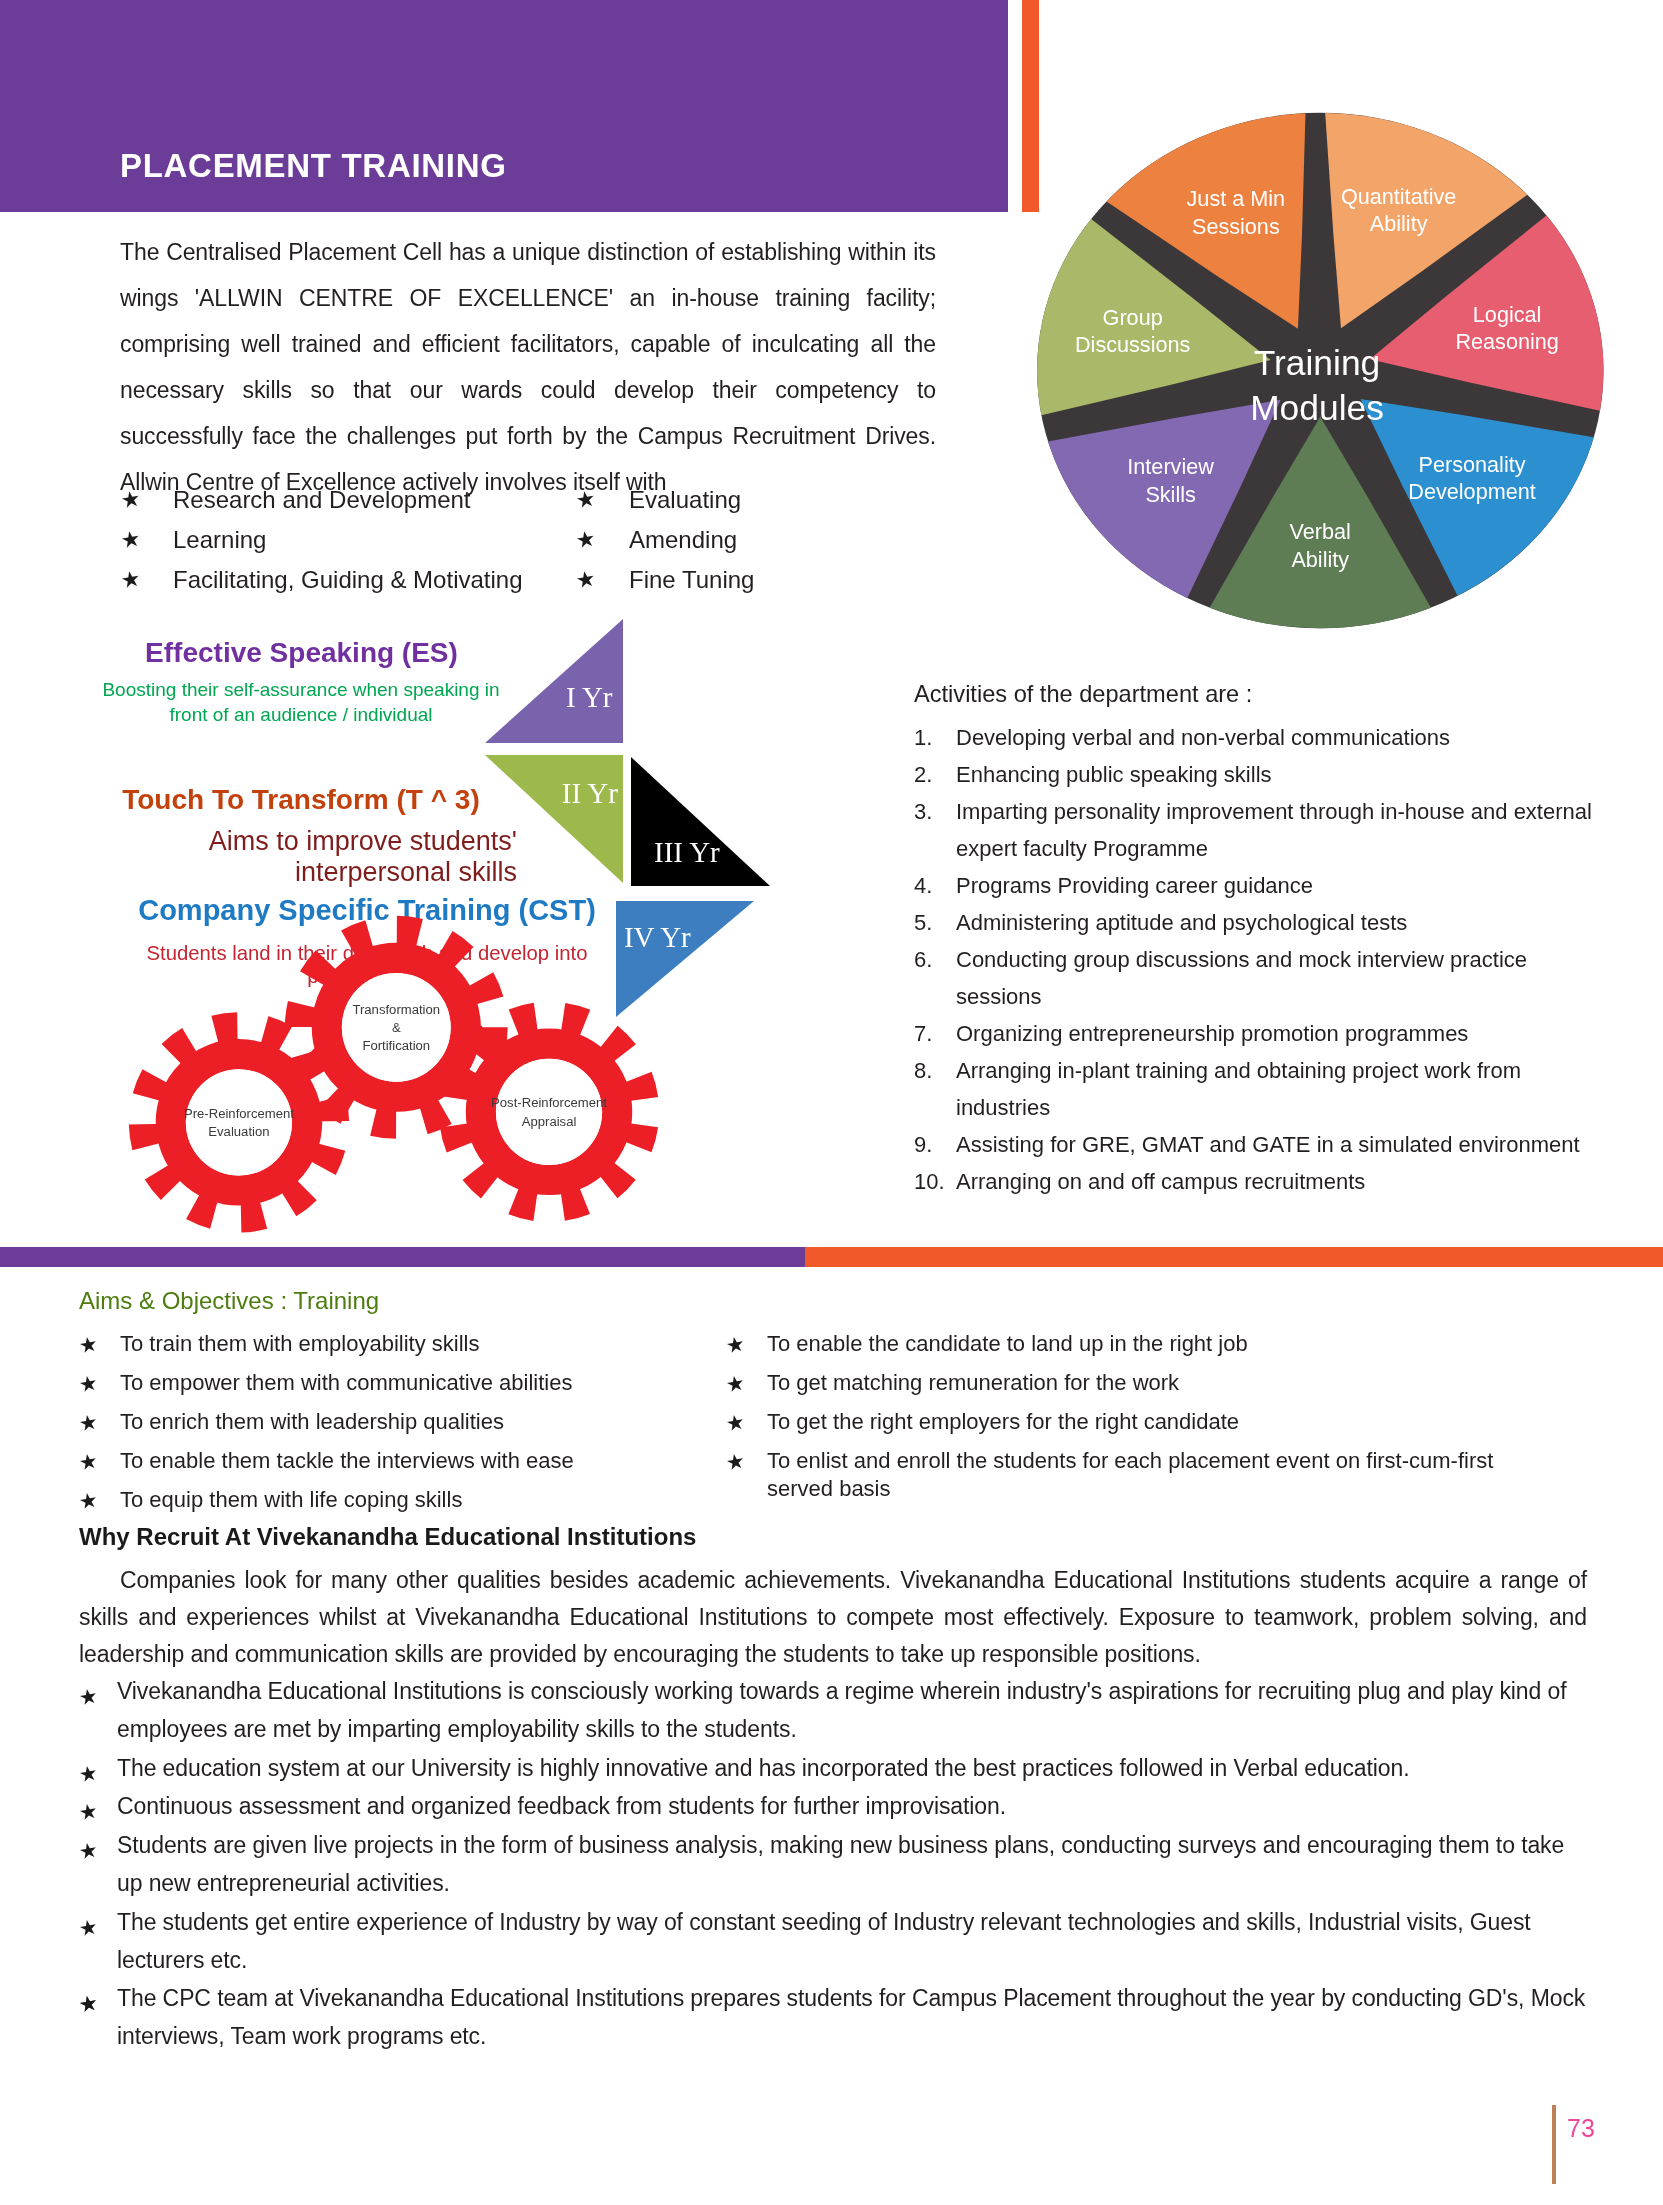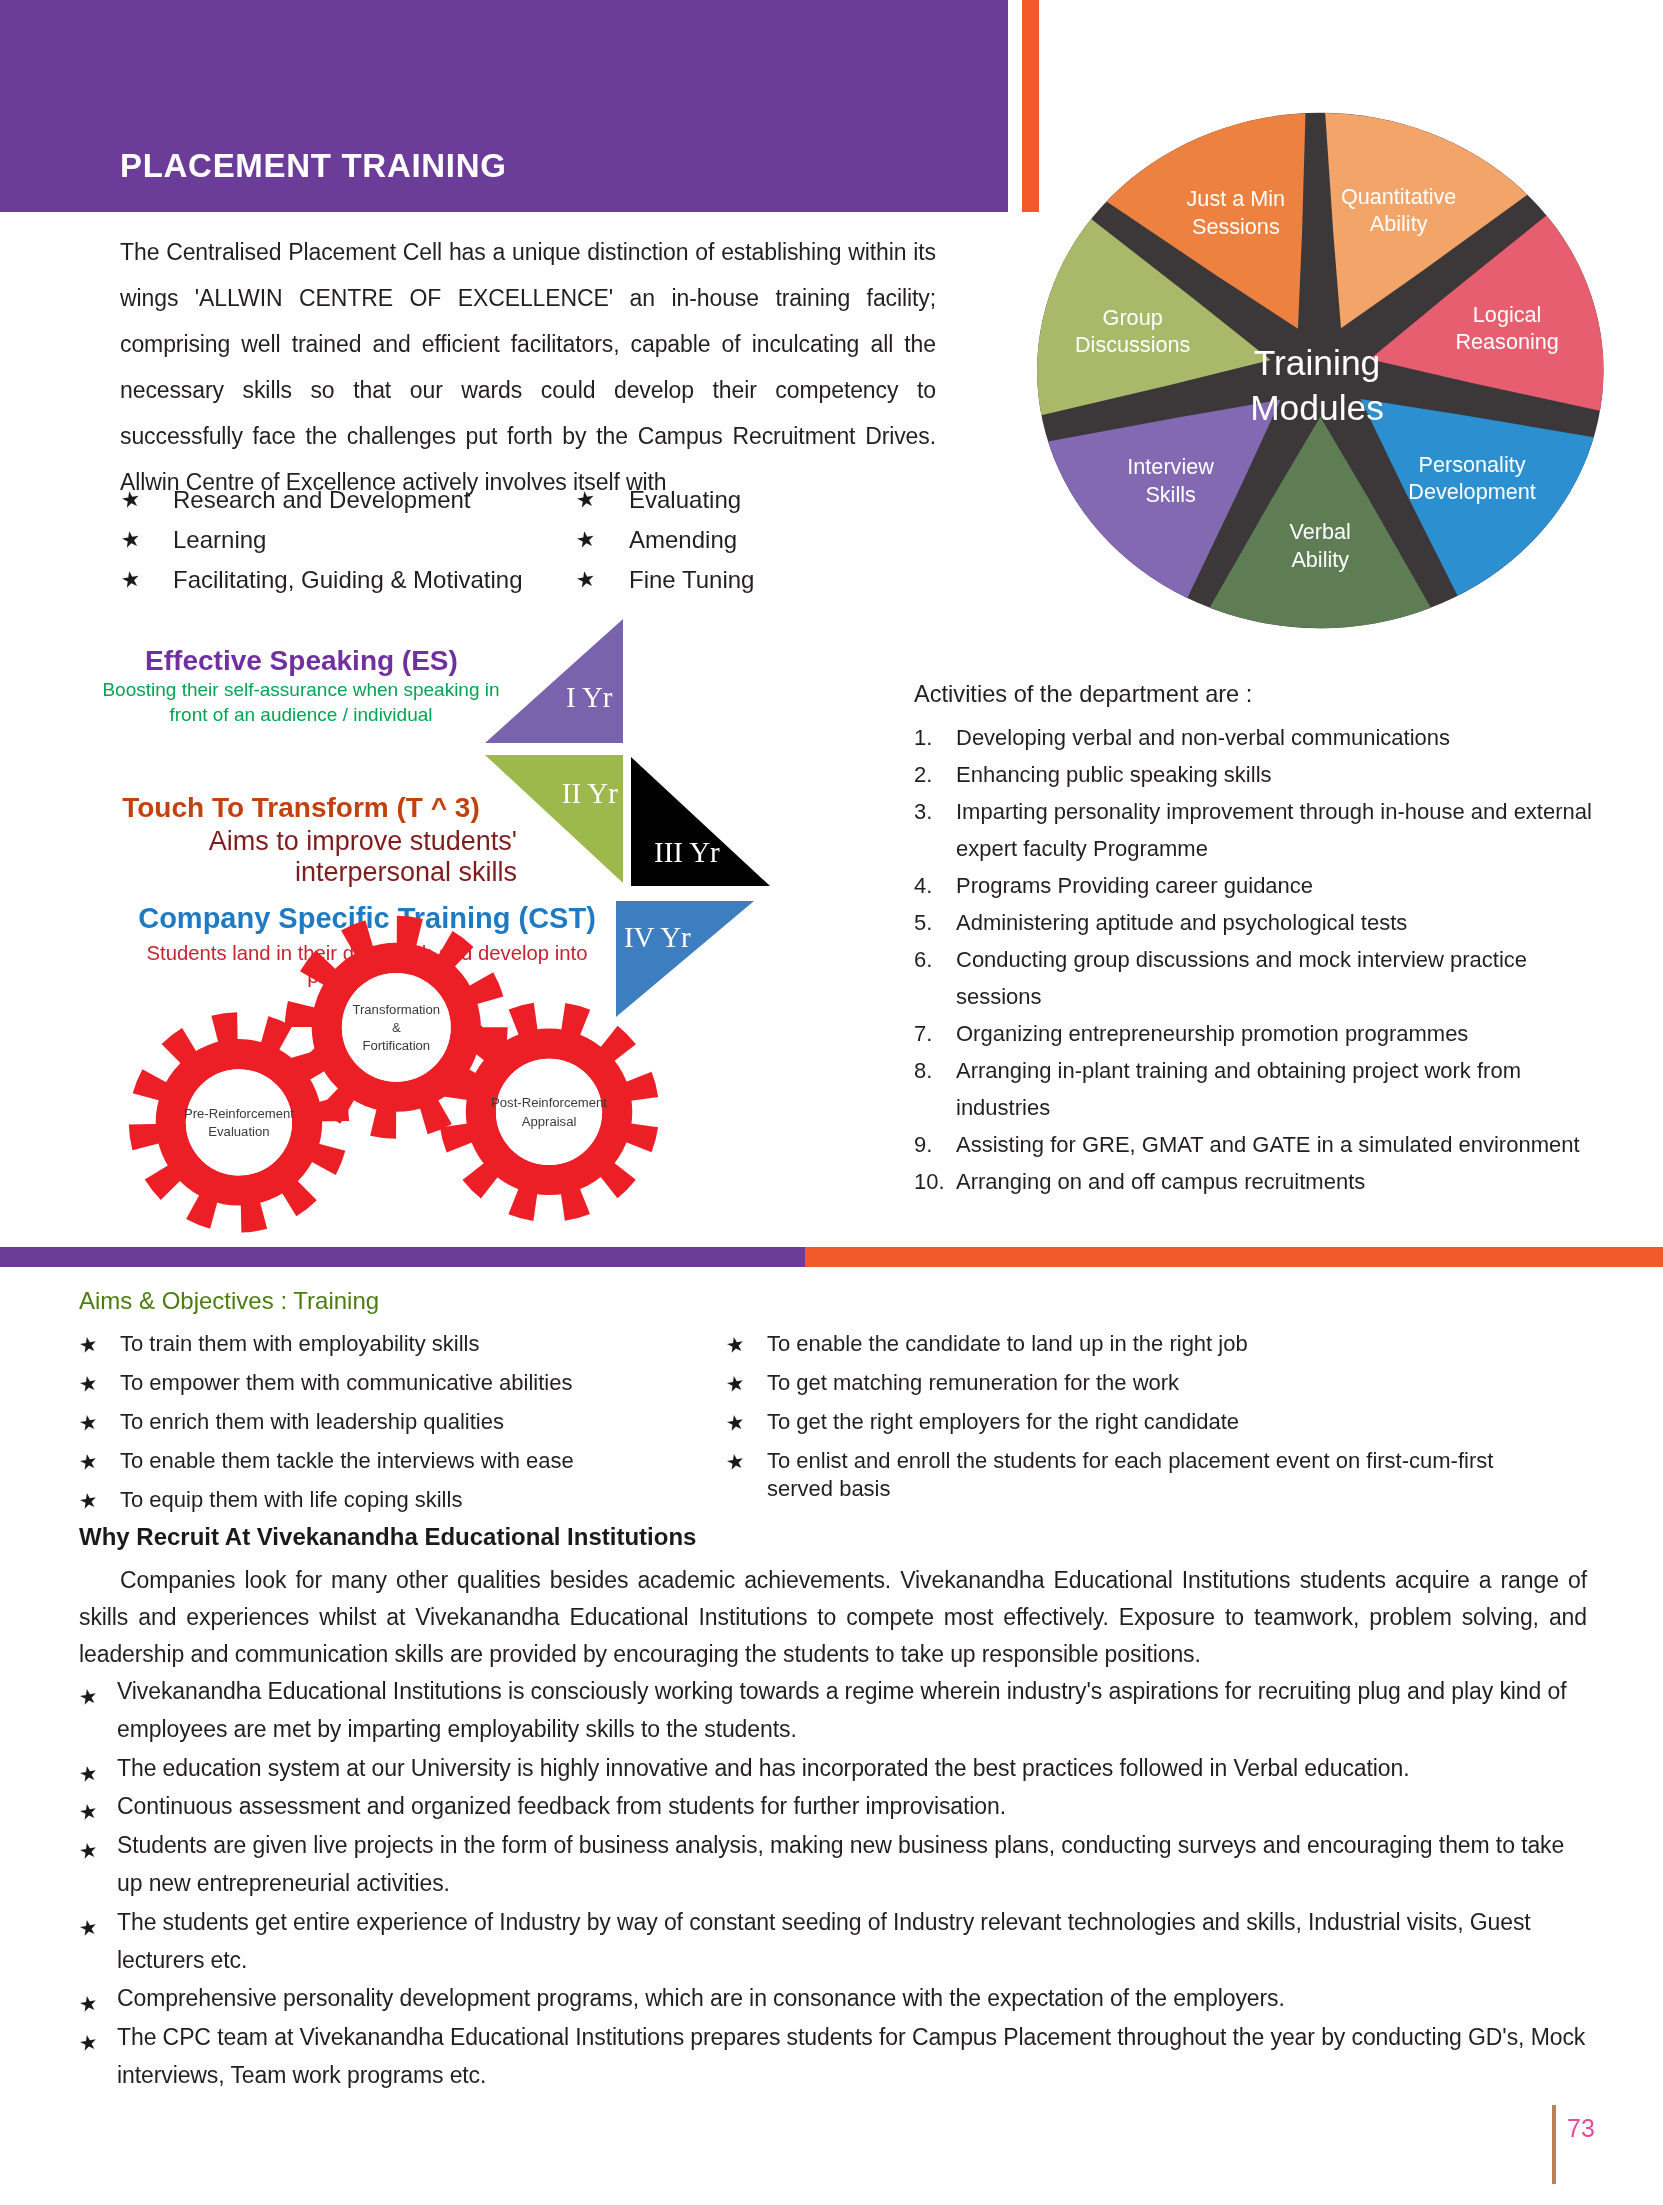--- a/index.html
+++ b/index.html
@@ -23,21 +23,21 @@
   .inv-row .t1{position:absolute;left:52px;top:0;}
   .inv-row .s2{position:absolute;left:455px;top:1.3px;}
   .inv-row .t2{position:absolute;left:508px;top:0;}
   .star{font-size:22px;color:#1a1a1a;display:inline-block;transform:rotate(-10deg);}
 
   
   .wheel-wrap{left:1022px;top:105px;width:590px;height:531px;}
   .gears-wrap{left:98px;top:904px;width:590px;height:341px;}
 
   
-  .prog-title{font-weight:bold;text-align:center;margin-top:8px;}
+  .prog-title{font-weight:bold;text-align:center;}
   .es-title{left:118px;top:637px;width:367px;font-size:28px;color:#7030A0;}
   .es-desc{left:85px;top:677px;width:432px;font-size:19px;line-height:25px;color:#00A651;text-align:center;}
   .t3-title{left:98px;top:784px;width:406px;font-size:28px;color:#c2410c;}
   .t3-desc{left:85px;top:826px;width:432px;font-size:27px;color:#7f1d1d;text-align:right;}
   .cst-title{left:131px;top:894px;width:472px;font-size:29px;color:#1F7AC4;}
   .cst-desc{left:92px;top:942px;width:550px;font-size:20.3px;color:#C62430;text-align:center;}
 
   .tri{position:absolute;}
   .tri-label{position:absolute;font-family:"Liberation Serif", serif;font-size:29px;color:#ffffff;}
   .tri1{left:485px;top:619px;width:138px;height:124px;background:#7A63AD;
@@ -207,21 +207,21 @@
   </div>
 
   <div class="abs why-heading">Why Recruit At Vivekanandha Educational Institutions</div>
   <div class="abs why-para">Companies look for many other qualities besides academic achievements. Vivekanandha Educational Institutions students acquire a range of skills and experiences whilst at Vivekanandha Educational Institutions to compete most effectively. Exposure to teamwork, problem solving, and leadership and communication skills are provided by encouraging the students to take up responsible positions.</div>
   <div class="abs why-bullets">
     <div class="why-row"><span class="star">★</span><span>Vivekanandha Educational Institutions is consciously working towards a regime wherein industry's aspirations for recruiting plug and play kind of employees are met by imparting employability skills to the students.</span></div>
     <div class="why-row"><span class="star">★</span><span>The education system at our University is highly innovative and has incorporated the best practices followed in Verbal education.</span></div>
     <div class="why-row"><span class="star">★</span><span>Continuous assessment and organized feedback from students for further improvisation.</span></div>
     <div class="why-row"><span class="star">★</span><span>Students are given live projects in the form of business analysis, making new business plans, conducting surveys and encouraging them to take up new entrepreneurial activities.</span></div>
     <div class="why-row"><span class="star">★</span><span>The students get entire experience of Industry by way of constant seeding of Industry relevant technologies and skills, Industrial visits, Guest lecturers etc.</span></div>
-    <div class="why-row"><span class="star">★</span><span>Comprehensive personality development programs, which are in consonance with the expectation of the employers.</span></div>
+    <div class="why-row"><span class="star">★</span></div>
     <div class="why-row"><span class="star">★</span><span>The CPC team at Vivekanandha Educational Institutions prepares students for Campus Placement throughout the year by conducting GD's, Mock interviews, Team work programs etc.</span></div>
   </div>
 
   <div class="abs footer-line"></div>
   <div class="abs footer-num">73</div>
 
 </div>
 
 
 </body></html>

